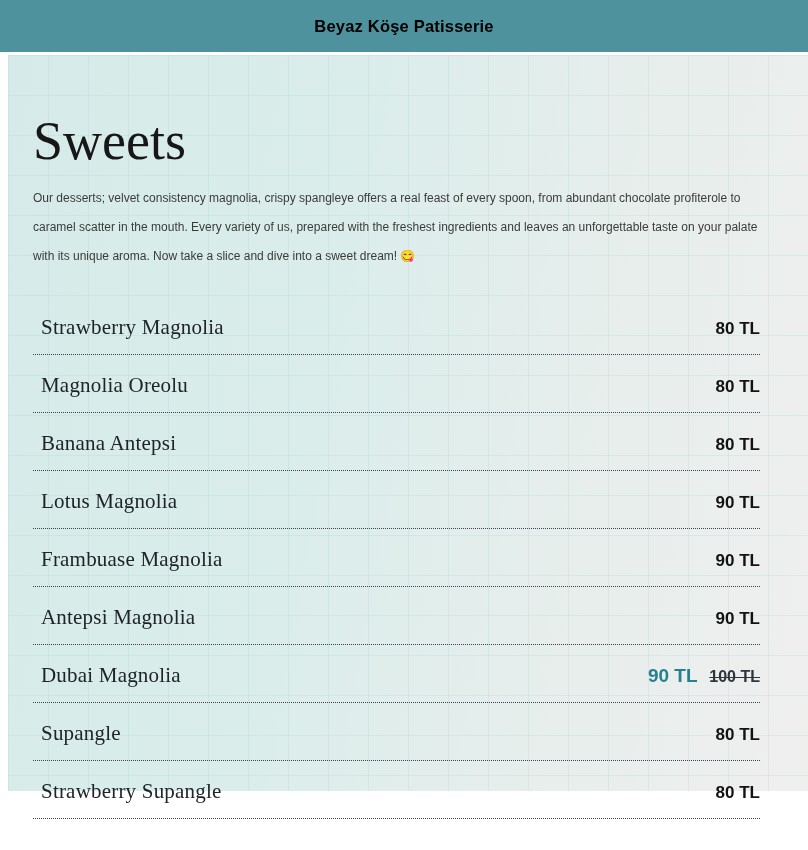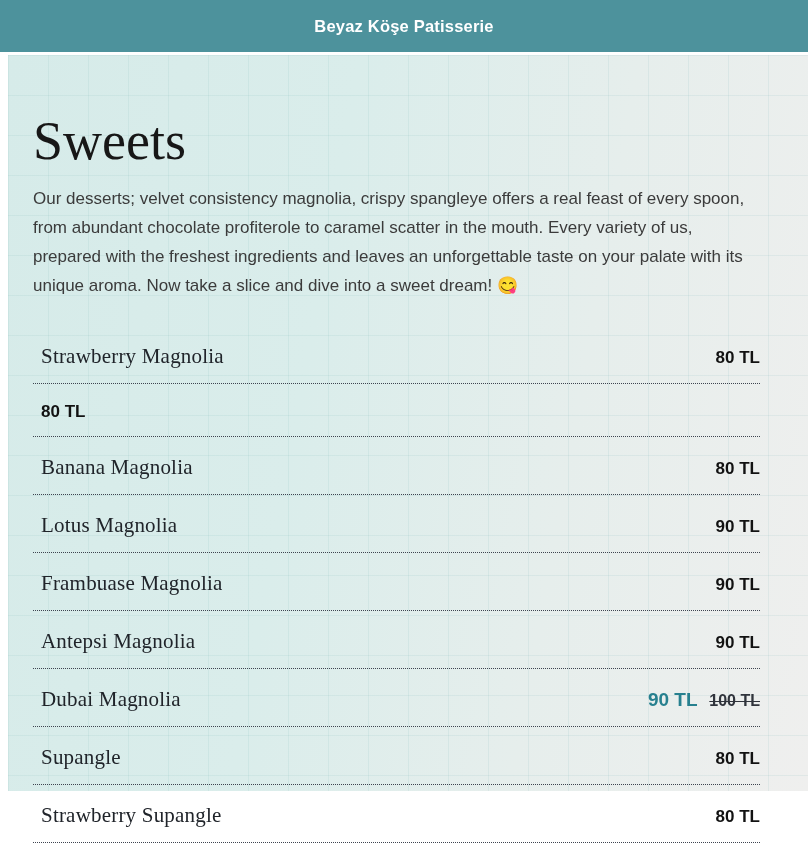--- a/index.html
+++ b/index.html
@@ -9,21 +9,21 @@
     font-family: "Liberation Sans", sans-serif;
     overflow: hidden;
   }
   
   .topbar {
     height: 52px;
     background: #4d929c;
     display: flex; align-items: center; justify-content: center;
   }
   .topbar-title {
-    color: #ffffff;
+    color: #000000;
     font-size: 16.5px;
     font-weight: bold;
     letter-spacing: 0.2px;
   }
   
   .panel {
     margin-left: 8px;
     margin-top: 3px;
     height: 736px;
     padding: 58px 48px 0 25px;
@@ -36,21 +36,21 @@
   .page-title {
     font-family: "Liberation Serif", serif;
     font-weight: 500;
     font-size: 54px;
     line-height: 1.05;
     color: #171717;
     margin-bottom: 14px;
   }
   .page-desc {
     max-width: 726px;
-    font-size: 17px;
+    font-size: 12px;
     line-height: 29px;
     color: #3b3b3b;
     margin-bottom: 26px;
   }
   
   .menu-list { list-style: none; }
   .menu-row {
     display: flex;
     justify-content: space-between;
     align-items: baseline;
@@ -96,25 +96,26 @@
   <p class="page-desc">Our desserts; velvet consistency magnolia, crispy spangleye offers a real feast of every spoon, from abundant chocolate profiterole to caramel scatter in the mouth. Every variety of us, prepared with the freshest ingredients and leaves an unforgettable taste on your palate with its unique aroma. Now take a slice and dive into a sweet dream! 😋</p>
 
   <ul class="menu-list">
 
     <li class="menu-row">
       <span class="item-name">Strawberry Magnolia</span>
       <span class="item-price">80 TL</span>
     </li>
 
     <li class="menu-row">
+      <span class="item-name">Magnolia Oreolu</span>
       <span class="item-price">80 TL</span>
     </li>
 
     <li class="menu-row">
-      <span class="item-name">Banana Magnolia</span>
+      <span class="item-name">Banana Antepsi</span>
       <span class="item-price">80 TL</span>
     </li>
 
     <li class="menu-row">
       <span class="item-name">Lotus Magnolia</span>
       <span class="item-price">90 TL</span>
     </li>
 
     <li class="menu-row">
       <span class="item-name">Frambuase Magnolia</span>

